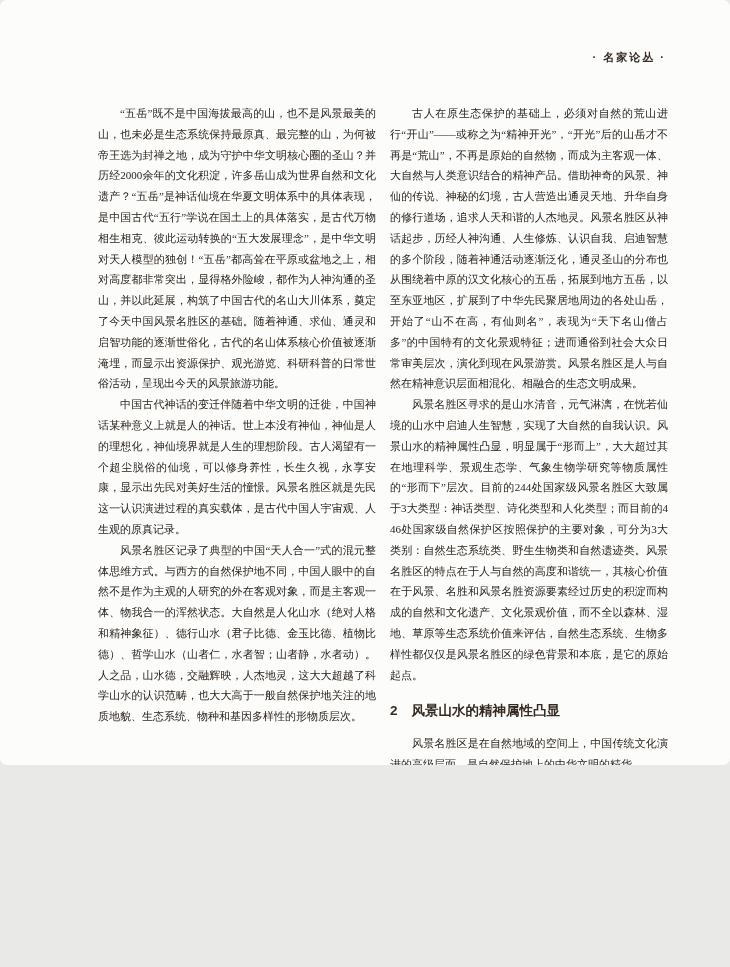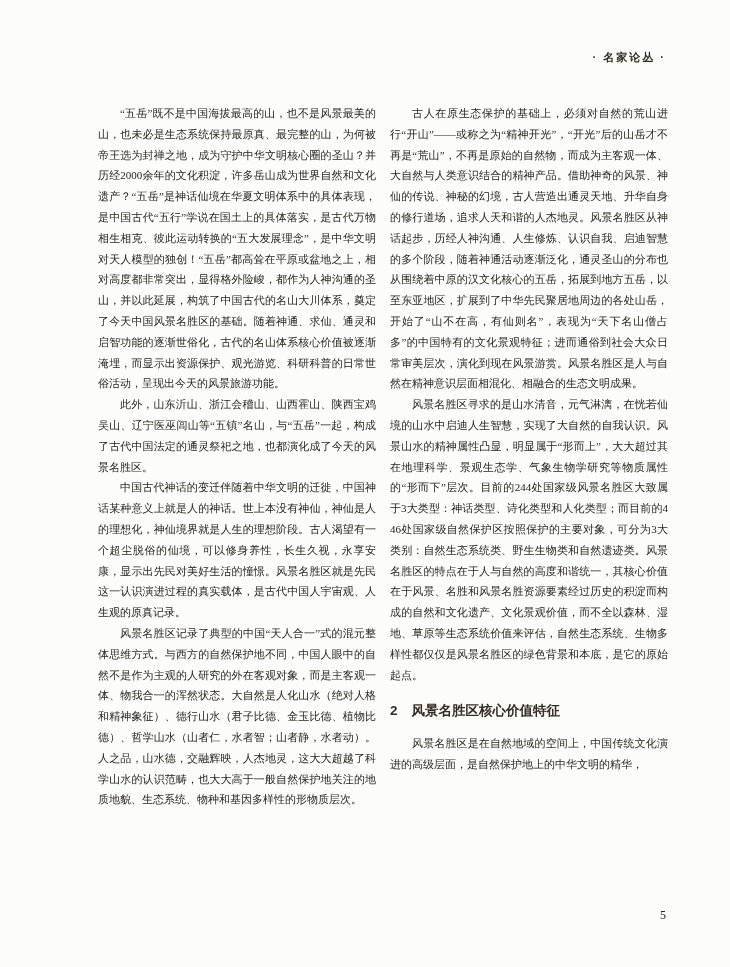--- a/index.html
+++ b/index.html
@@ -8,24 +8,25 @@
     --head-ink:#352b23;
   }
   html,body{margin:0;padding:0;}
   body{
     width:730px;height:967px;
     background:#e9e9e7;
     font-family:"Liberation Serif","DejaVu Serif",serif;
   }
   .page{
     position:relative;
-    width:730px;height:967px;
+    width:730px;height:765px;
     background:var(--paper);
     overflow:hidden;
     box-sizing:border-box;
+    border-radius:7px;
   }
   .running-head{
     position:absolute;
     top:50px;right:64px;
     font-size:11px;
     font-weight:bold;
     letter-spacing:2px;
     color:var(--head-ink);
     font-family:"Liberation Sans","DejaVu Sans",sans-serif;
   }
@@ -78,33 +79,32 @@
 <body>
 
 <div class="page">
 
   <div class="running-head">· 名家论丛 ·</div>
 
   <div class="columns">
 
     <div class="col col-left">
       <p>“五岳”既不是中国海拔最高的山，也不是风景最美的山，也未必是生态系统保持最原真、最完整的山，为何被帝王选为封禅之地，成为守护中华文明核心圈的圣山？并历经2000余年的文化积淀，许多岳山成为世界自然和文化遗产？“五岳”是神话仙境在华夏文明体系中的具体表现，是中国古代“五行”学说在国土上的具体落实，是古代万物相生相克、彼此运动转换的“五大发展理念”，是中华文明对天人模型的独创！“五岳”都高耸在平原或盆地之上，相对高度都非常突出，显得格外险峻，都作为人神沟通的圣山，并以此延展，构筑了中国古代的名山大川体系，奠定了今天中国风景名胜区的基础。随着神通、求仙、通灵和启智功能的逐渐世俗化，古代的名山体系核心价值被逐渐淹埋，而显示出资源保护、观光游览、科研科普的日常世俗活动，呈现出今天的风景旅游功能。</p>
-      <p>此外，山东沂山、浙江会稽山、山西霍山、陕西宝鸡吴山、辽宁医巫闾山等“五镇”名山，与“五岳”一起，构成了古代中国法定的通灵祭祀之地，也都演化成了今天的风景名胜区。</p>
       <p>中国古代神话的变迁伴随着中华文明的迁徙，中国神话某种意义上就是人的神话。世上本没有神仙，神仙是人的理想化，神仙境界就是人生的理想阶段。古人渴望有一个超尘脱俗的仙境，可以修身养性，长生久视，永享安康，显示出先民对美好生活的憧憬。风景名胜区就是先民这一认识演进过程的真实载体，是古代中国人宇宙观、人生观的原真记录。</p>
       <p>风景名胜区记录了典型的中国“天人合一”式的混元整体思维方式。与西方的自然保护地不同，中国人眼中的自然不是作为主观的人研究的外在客观对象，而是主客观一体、物我合一的浑然状态。大自然是人化山水（绝对人格和精神象征）、德行山水（君子比德、金玉比德、植物比德）、哲学山水（山者仁，水者智；山者静，水者动）。人之品，山水德，交融辉映，人杰地灵，这大大超越了科学山水的认识范畴，也大大高于一般自然保护地关注的地质地貌、生态系统、物种和基因多样性的形物质层次。</p>
 
     </div>
 
     <div class="col col-right">
       <p>古人在原生态保护的基础上，必须对自然的荒山进行“开山”——或称之为“精神开光”，“开光”后的山岳才不再是“荒山”，不再是原始的自然物，而成为主客观一体、大自然与人类意识结合的精神产品。借助神奇的风景、神仙的传说、神秘的幻境，古人营造出通灵天地、升华自身的修行道场，追求人天和谐的人杰地灵。风景名胜区从神话起步，历经人神沟通、人生修炼、认识自我、启迪智慧的多个阶段，随着神通活动逐渐泛化，通灵圣山的分布也从围绕着中原的汉文化核心的五岳，拓展到地方五岳，以至东亚地区，扩展到了中华先民聚居地周边的各处山岳，开始了“山不在高，有仙则名”，表现为“天下名山僧占多”的中国特有的文化景观特征；进而通俗到社会大众日常审美层次，演化到现在风景游赏。风景名胜区是人与自然在精神意识层面相混化、相融合的生态文明成果。</p>
       <p>风景名胜区寻求的是山水清音，元气淋漓，在恍若仙境的山水中启迪人生智慧，实现了大自然的自我认识。风景山水的精神属性凸显，明显属于“形而上”，大大超过其在地理科学、景观生态学、气象生物学研究等物质属性的“形而下”层次。目前的244处国家级风景名胜区大致属于3大类型：神话类型、诗化类型和人化类型；而目前的446处国家级自然保护区按照保护的主要对象，可分为3大类别：自然生态系统类、野生生物类和自然遗迹类。风景名胜区的特点在于人与自然的高度和谐统一，其核心价值在于风景、名胜和风景名胜资源要素经过历史的积淀而构成的自然和文化遗产、文化景观价值，而不全以森林、湿地、草原等生态系统价值来评估，自然生态系统、生物多样性都仅仅是风景名胜区的绿色背景和本底，是它的原始起点。</p>
 
       <h2 class="section-heading">
         <span class="num">2</span>
-        <span class="title">风景名胜区核心价值特征</span>
+        <span class="title">风景山水的精神属性凸显</span>
       </h2>
 
       <p>风景名胜区是在自然地域的空间上，中国传统文化演进的高级层面，是自然保护地上的中华文明的精华，</p>
     </div>
 
   </div>
 
   <div class="page-number">5</div>
 
 </div>

